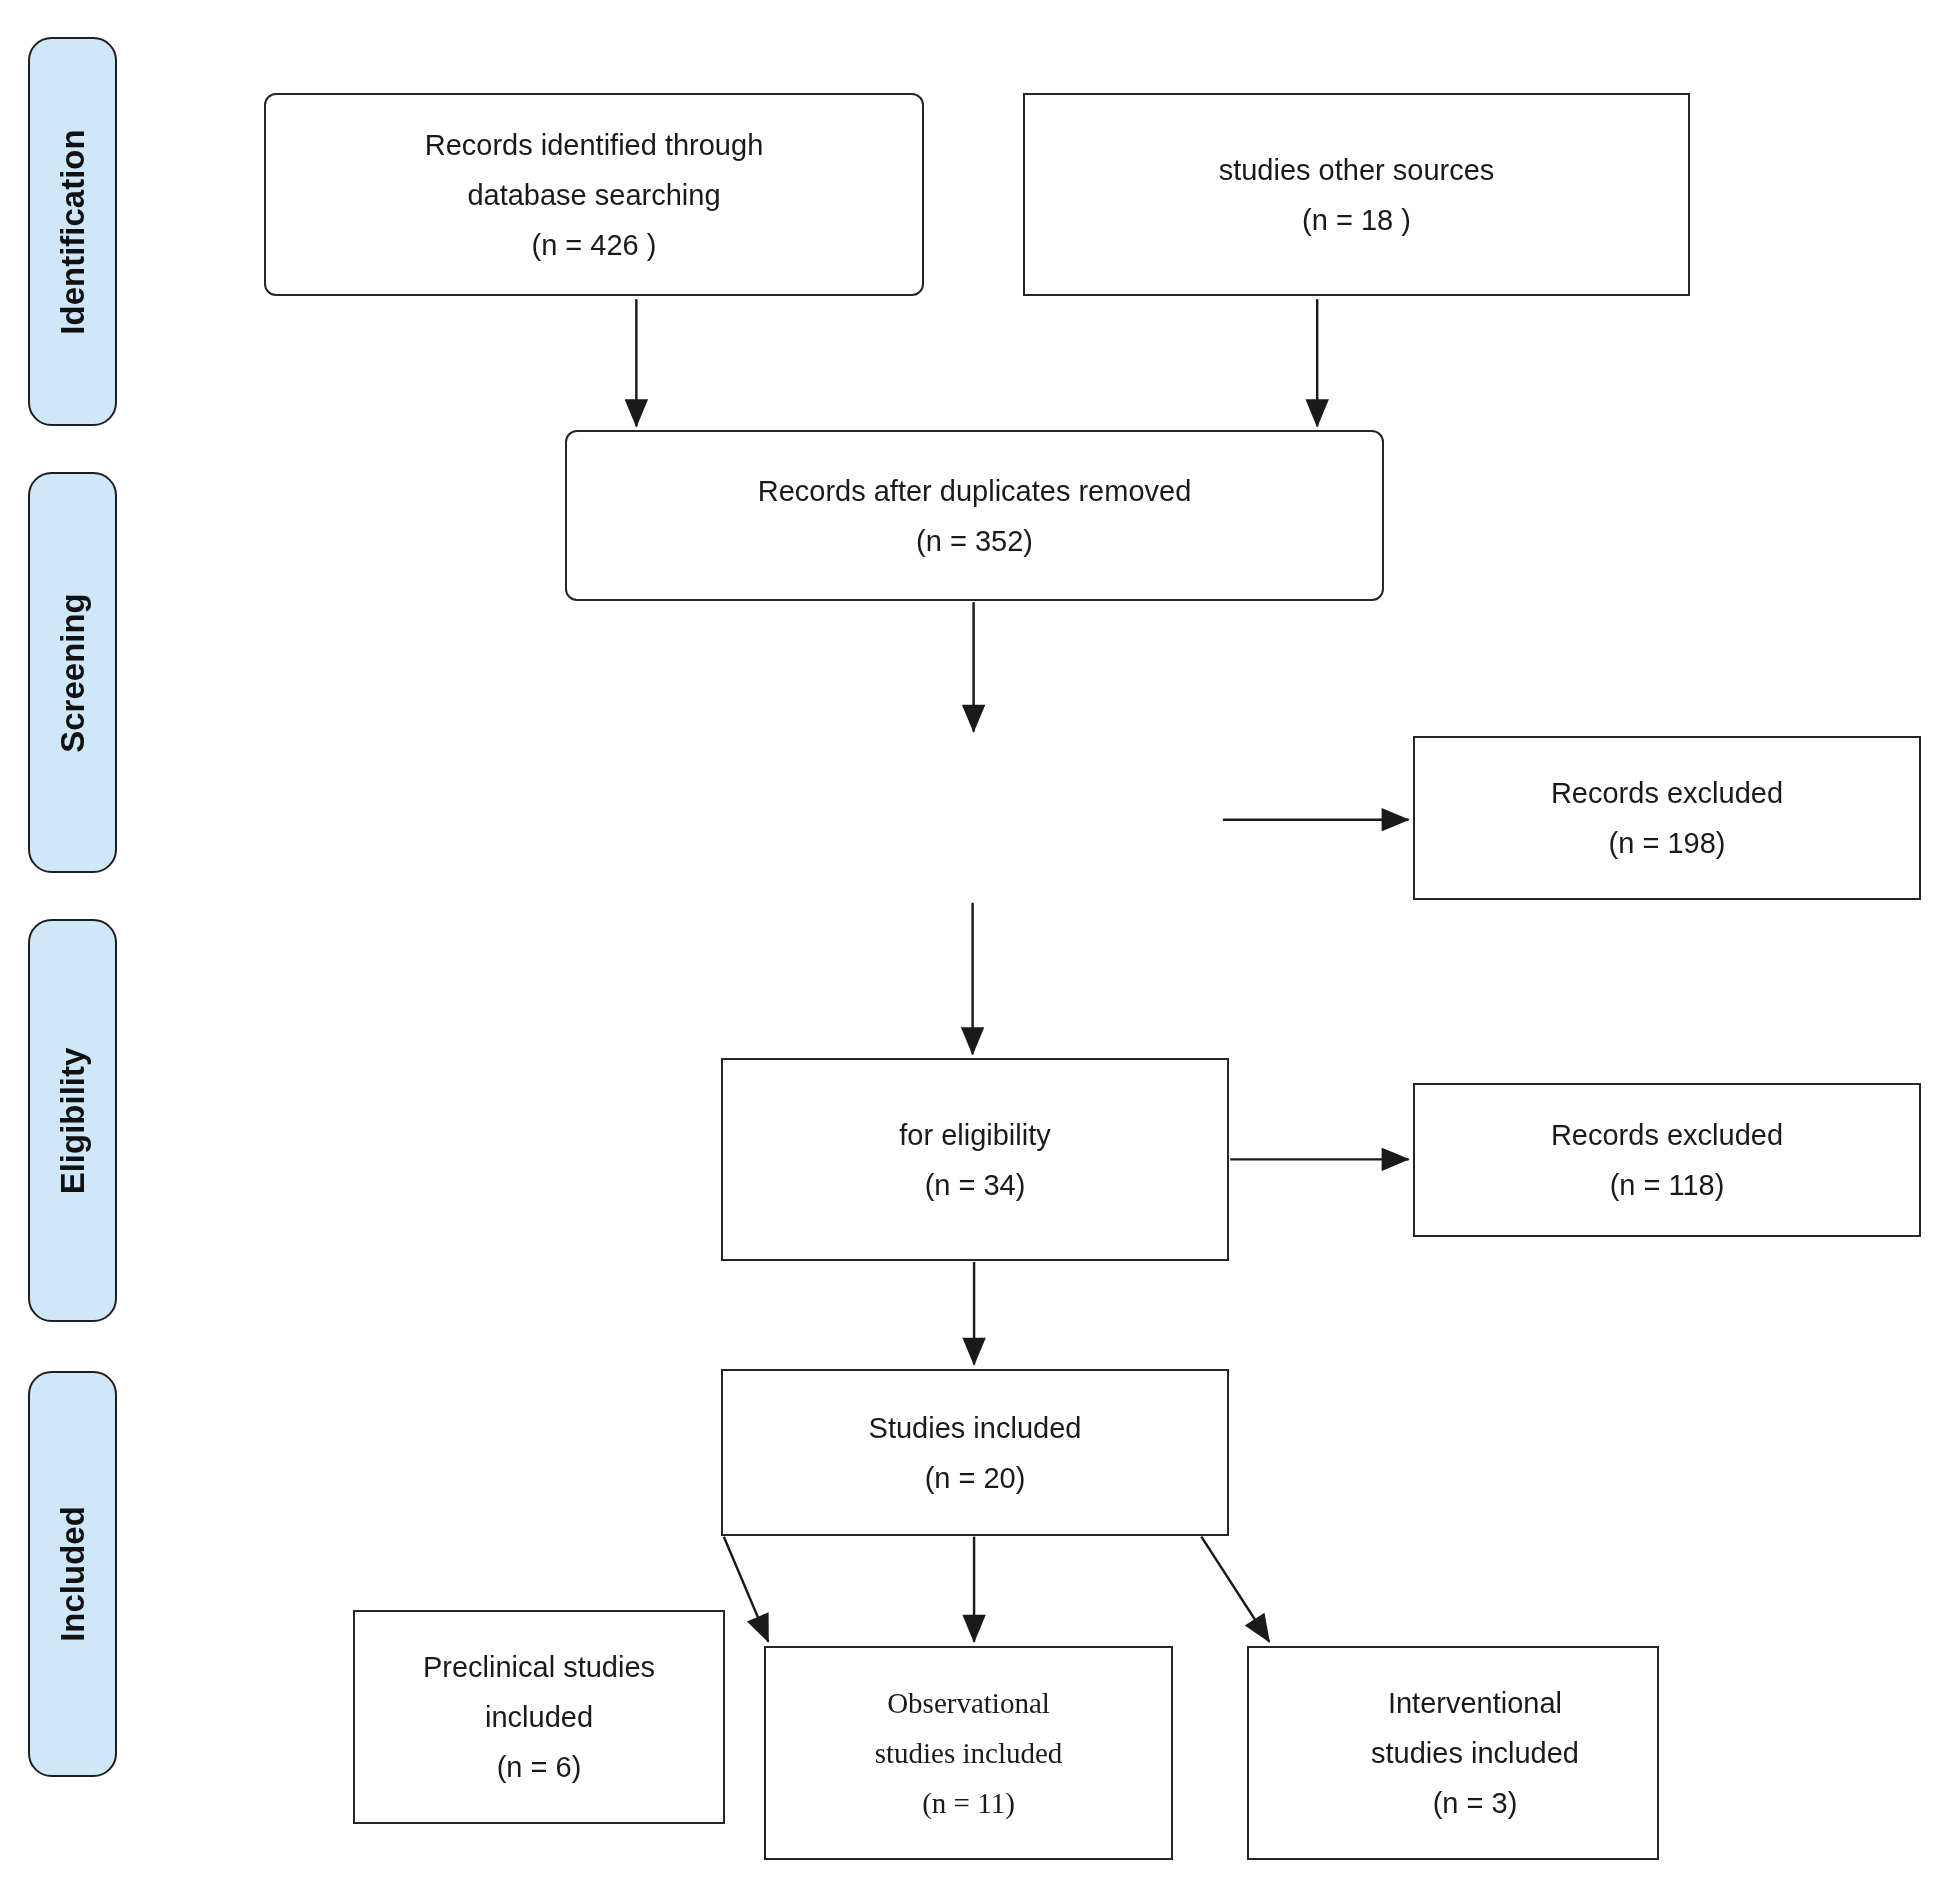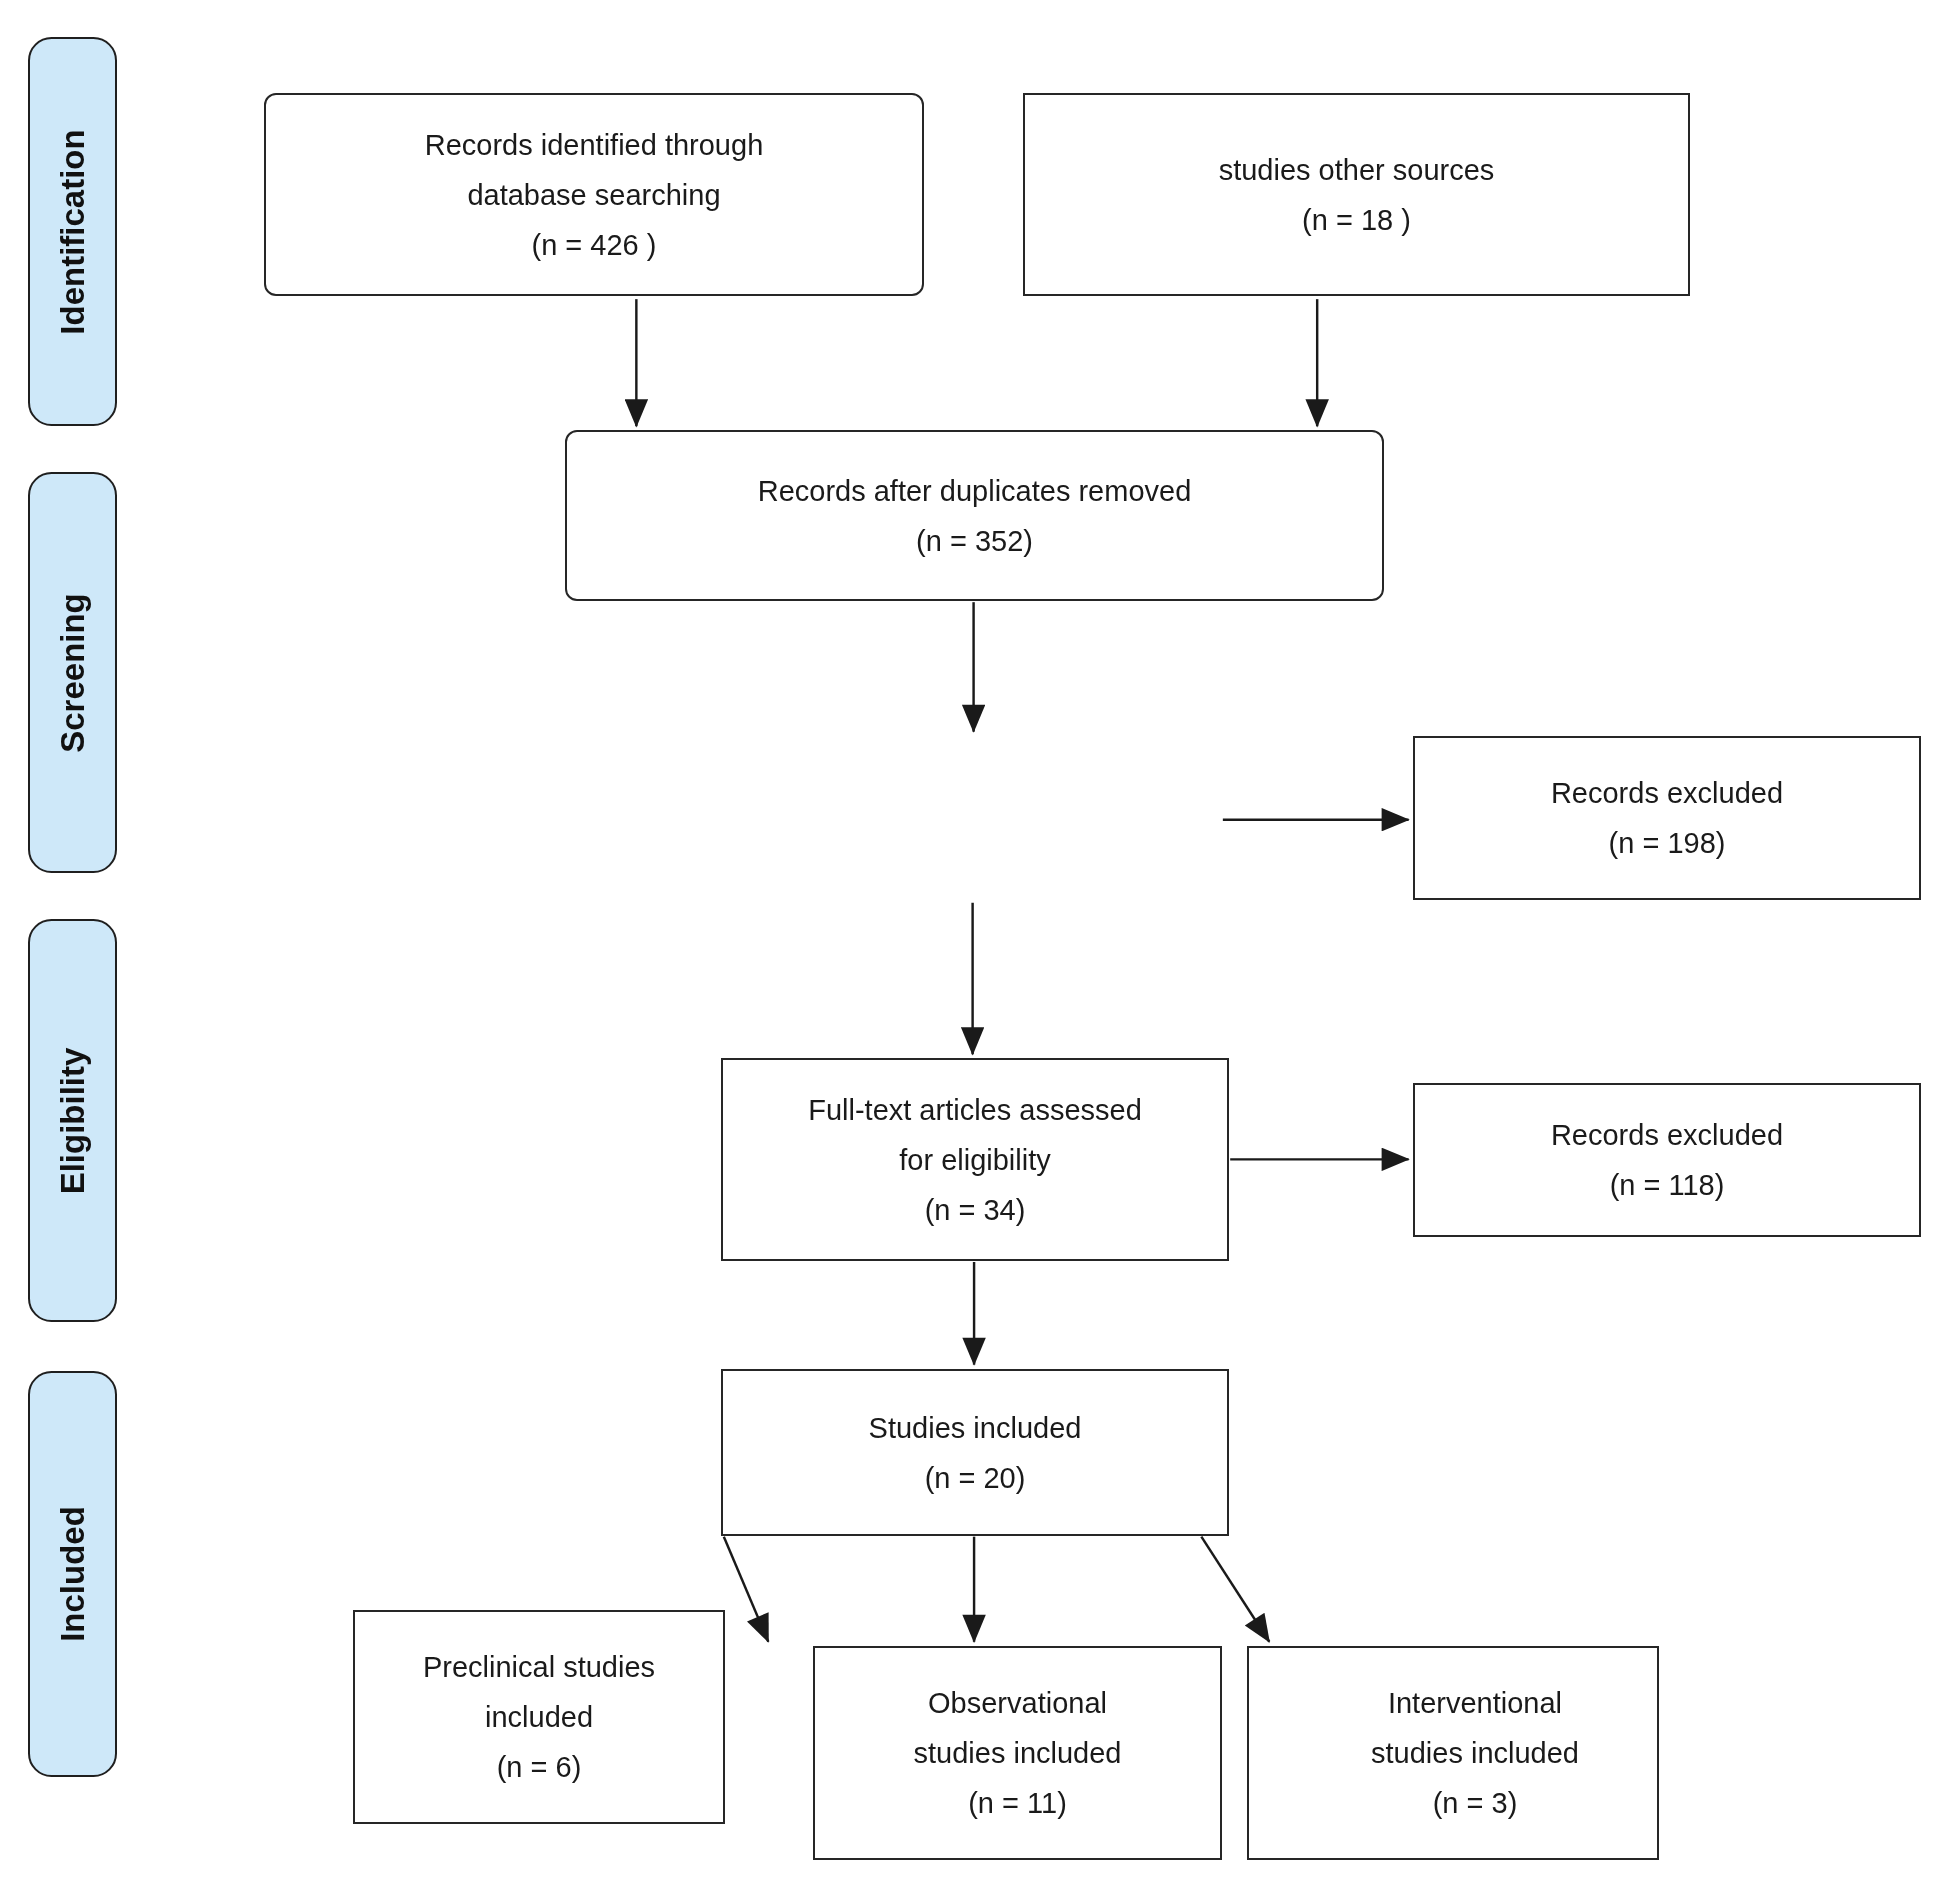--- a/index.html
+++ b/index.html
@@ -56,21 +56,21 @@
 
   #box-records-db    { left: 264px;  top: 93px;  width: 660px; height: 203px; border-radius: 12px; }
   #box-records-other { left: 1023px; top: 93px;  width: 667px; height: 203px; }
   #box-duplicates    { left: 565px; top: 430px;  width: 819px; height: 171px; border-radius: 12px; }
   #box-screened      { left: 723px; top: 736px; width: 499px; height: 166px; }
   #box-excluded-1    { left: 1413px; top: 736px; width: 508px; height: 164px; }
   #box-fulltext      { left: 721px; top: 1058px; width: 508px; height: 203px; }
   #box-excluded-2    { left: 1413px; top: 1083px; width: 508px; height: 154px; }
   #box-studies       { left: 721px; top: 1369px; width: 508px; height: 167px; }
   #box-preclinical   { left: 353px;  top: 1610px; width: 372px;  height: 214px; }
-  #box-observational { left: 813px; top: 1646px; width: 409px;  height: 214px; }
+  #box-observational { left: 764px; top: 1646px; width: 409px;  height: 214px; font-family: Liberation Serif, serif; }
   #box-interventional{ left: 1247px; top: 1646px; width: 412px;  height: 214px; padding-left: 44px; }
 </style>
 </head>
 <body>
 
 <div class="canvas">
 
   <svg class="connectors" viewBox="0 0 4000 3873" xmlns="http://www.w3.org/2000/svg">
     <defs>
       <marker id="ah" markerUnits="userSpaceOnUse" markerWidth="62" markerHeight="48" viewBox="0 0 12 10" refX="11.5" refY="5" orient="auto">
@@ -118,21 +118,20 @@
     <span class="line">(n = 352)</span>
   </div>
 
 
   <div class="box" id="box-excluded-1">
     <span class="line">Records excluded</span>
     <span class="line">(n = 198)</span>
   </div>
 
   <div class="box" id="box-fulltext">
-    <span class="line">Full-text articles assessed</span>
     <span class="line">for eligibility</span>
     <span class="line">(n = 34)</span>
   </div>
 
   <div class="box" id="box-excluded-2">
     <span class="line">Records excluded</span>
     <span class="line">(n = 118)</span>
   </div>
 
   <div class="box" id="box-studies">

